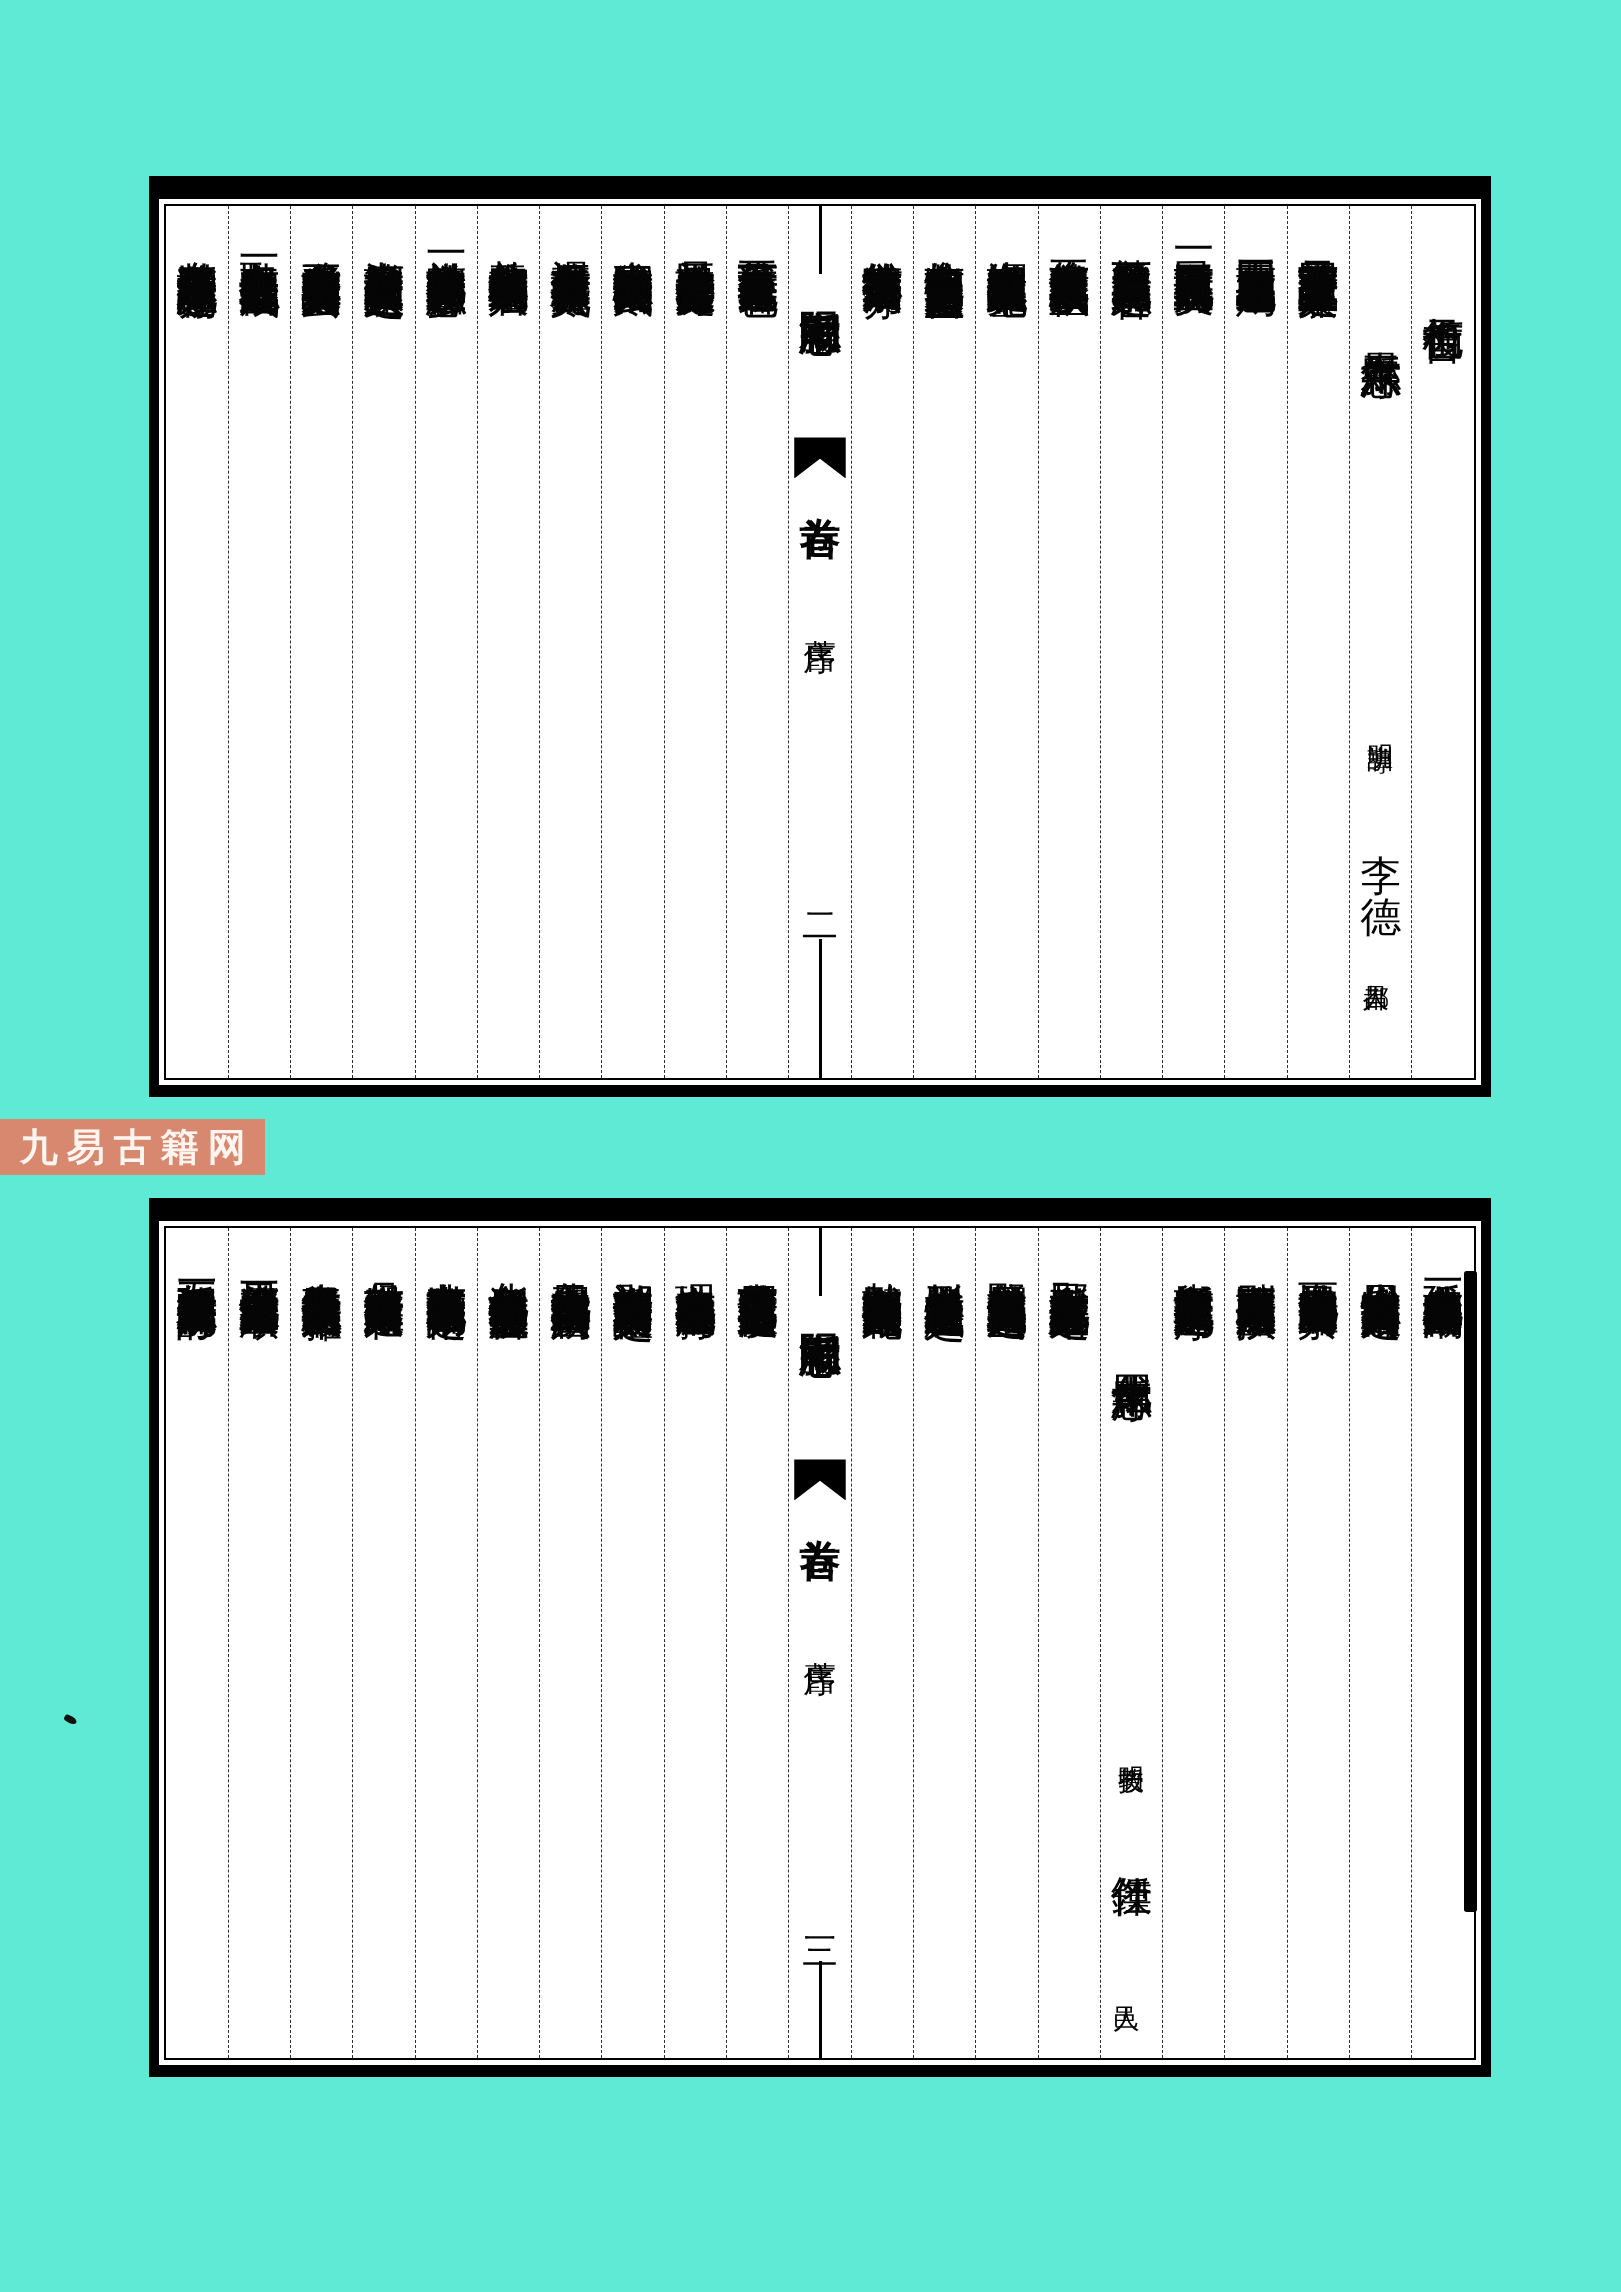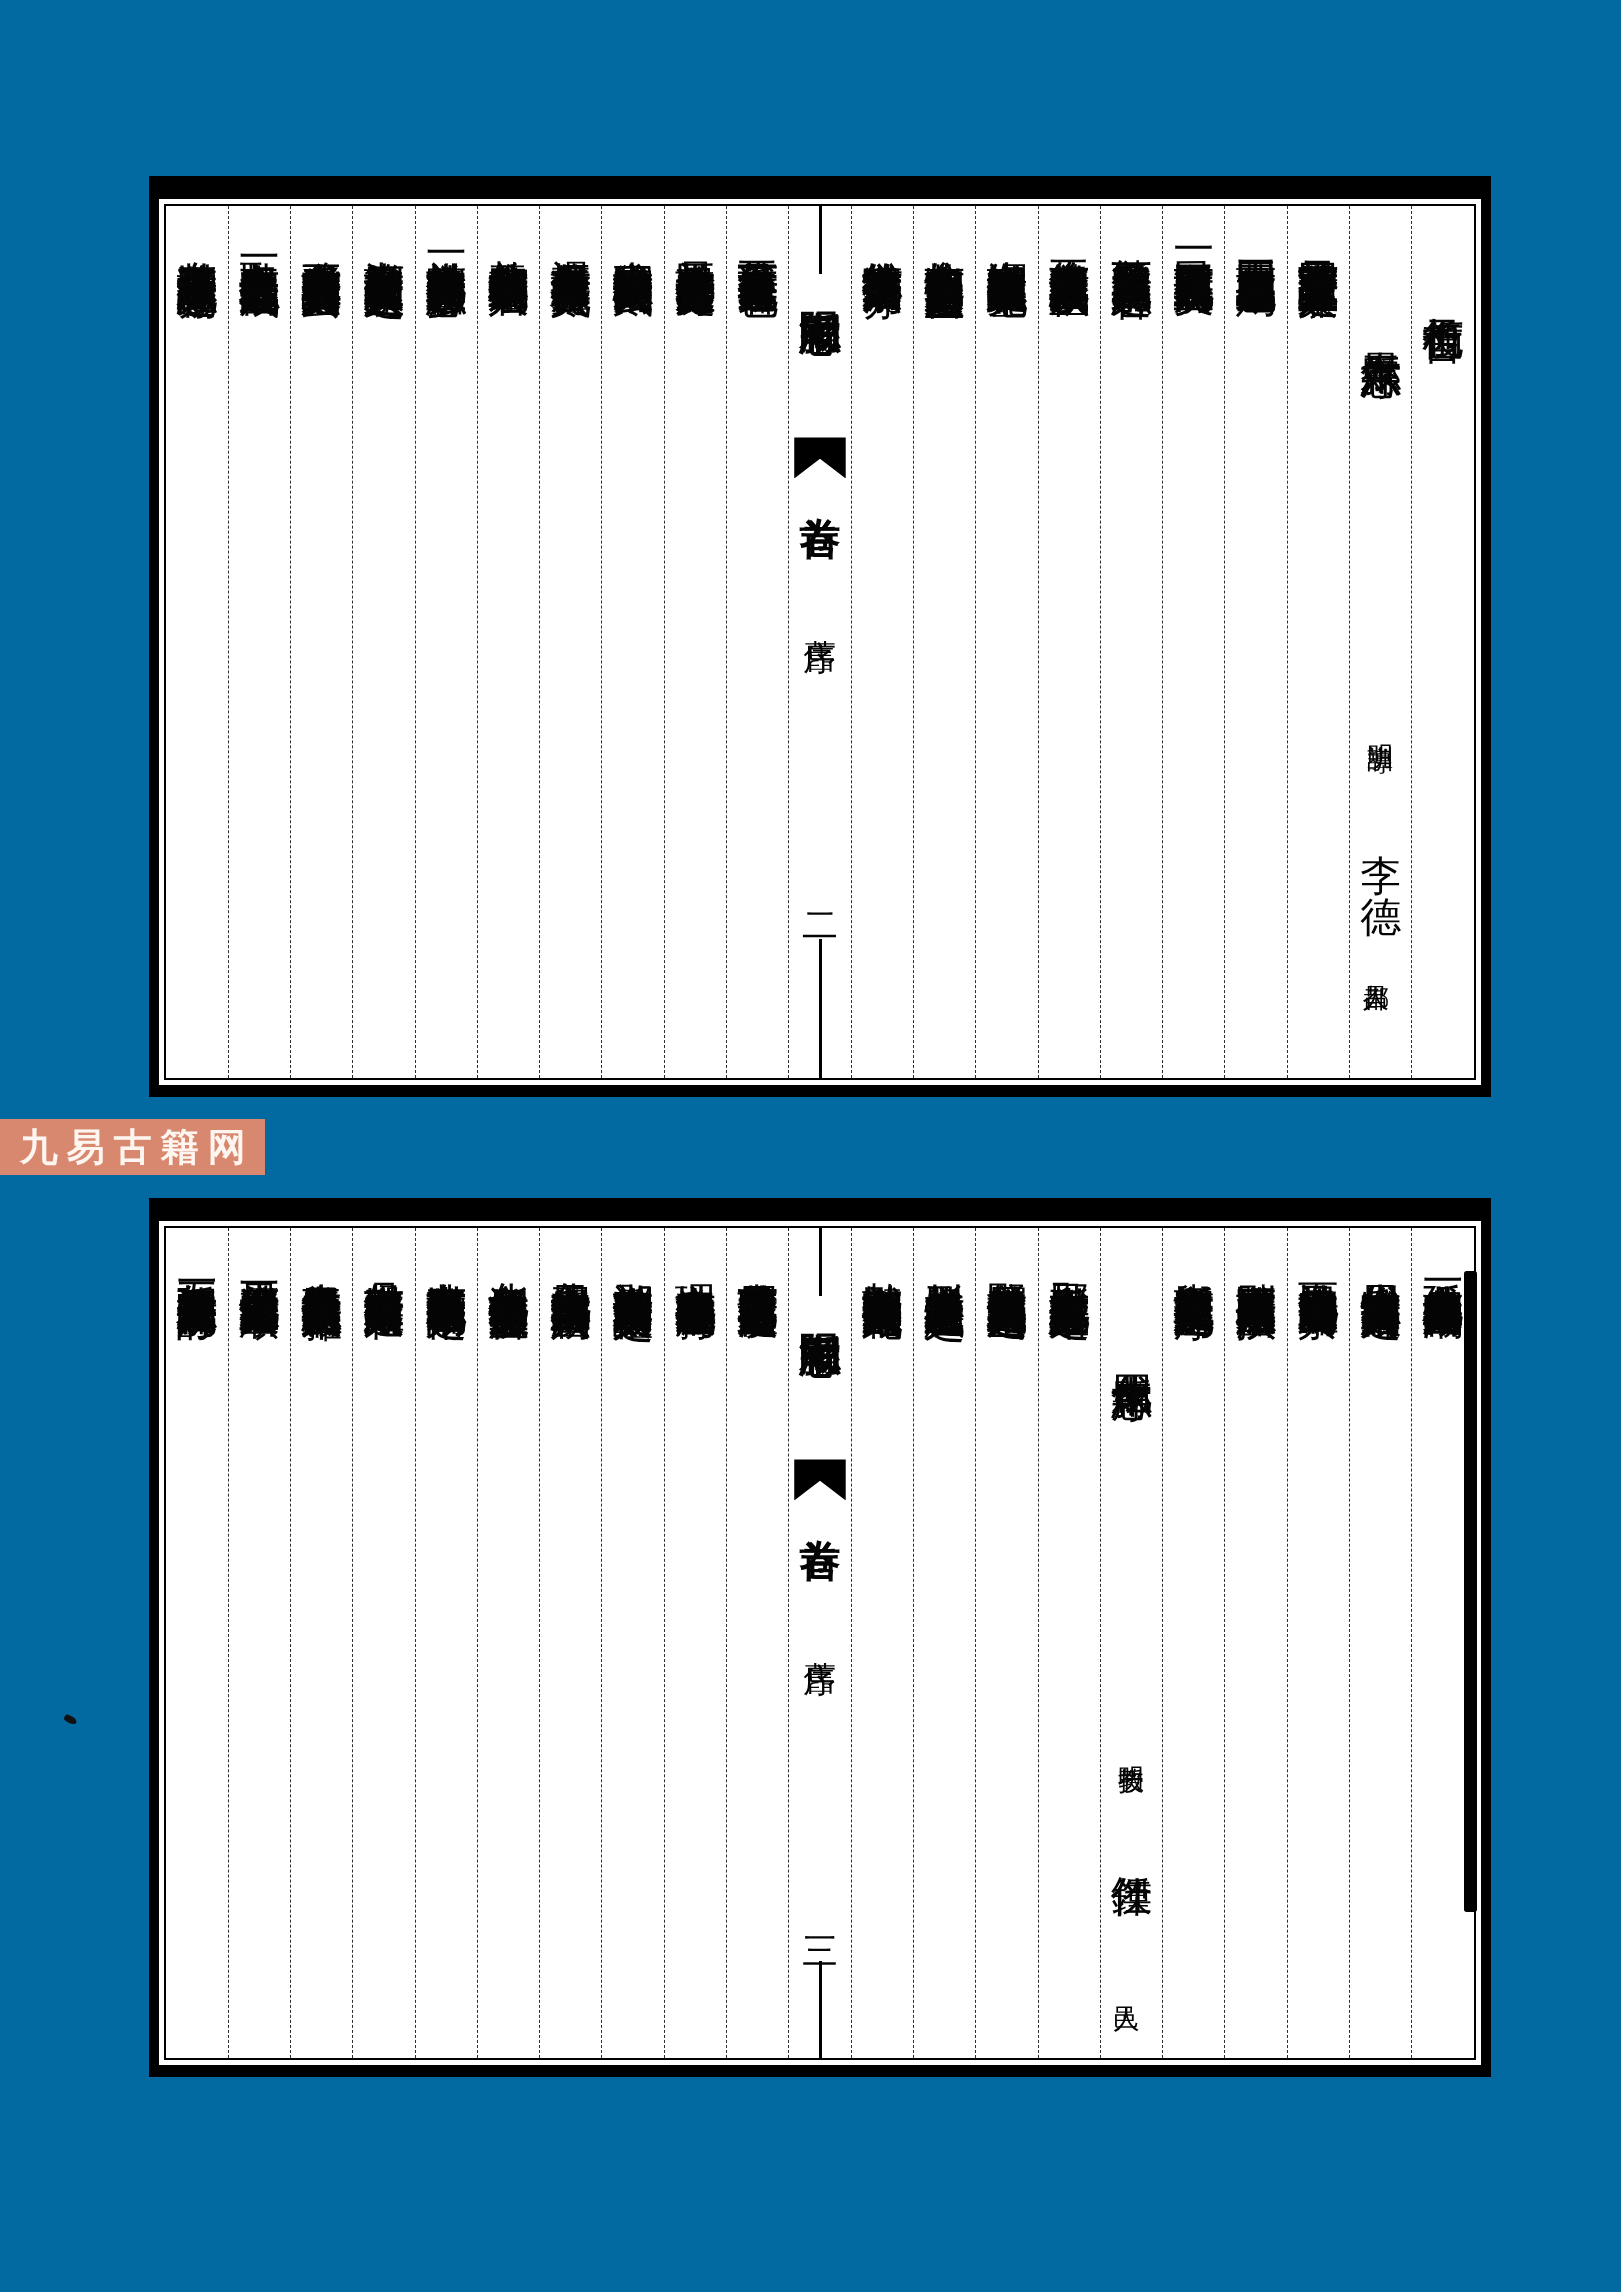--- a/index.html
+++ b/index.html
@@ -1,16 +1,16 @@
 <!DOCTYPE html>
 <html style="font-size:14.3px"><head>
 <meta charset="utf-8">
 <style>
   html,body{margin:0;padding:0;background:#ffffff;}
-  .canvas{position:relative;width:1621px;height:2293px;background:#0369a1;overflow:hidden;
+  .canvas{position:relative;width:1621px;height:2293px;background:#5eead4;overflow:hidden;
           font-family:"DejaVu Sans","Liberation Sans",sans-serif;color:#050505;}
 
   
   .page{position:absolute;left:149px;width:1342px;background:#fff;
         border-style:solid;border-color:#000;
         border-top-width:23px;border-bottom-width:12.5px;border-left-width:10.7px;border-right-width:10.7px;
         box-sizing:border-box;}
   .page-top{top:176px;height:921px;}
   .page-bottom{top:1198px;height:879px;}
   .inner{position:absolute;left:5.4px;right:5.4px;top:5.4px;bottom:5.4px;

